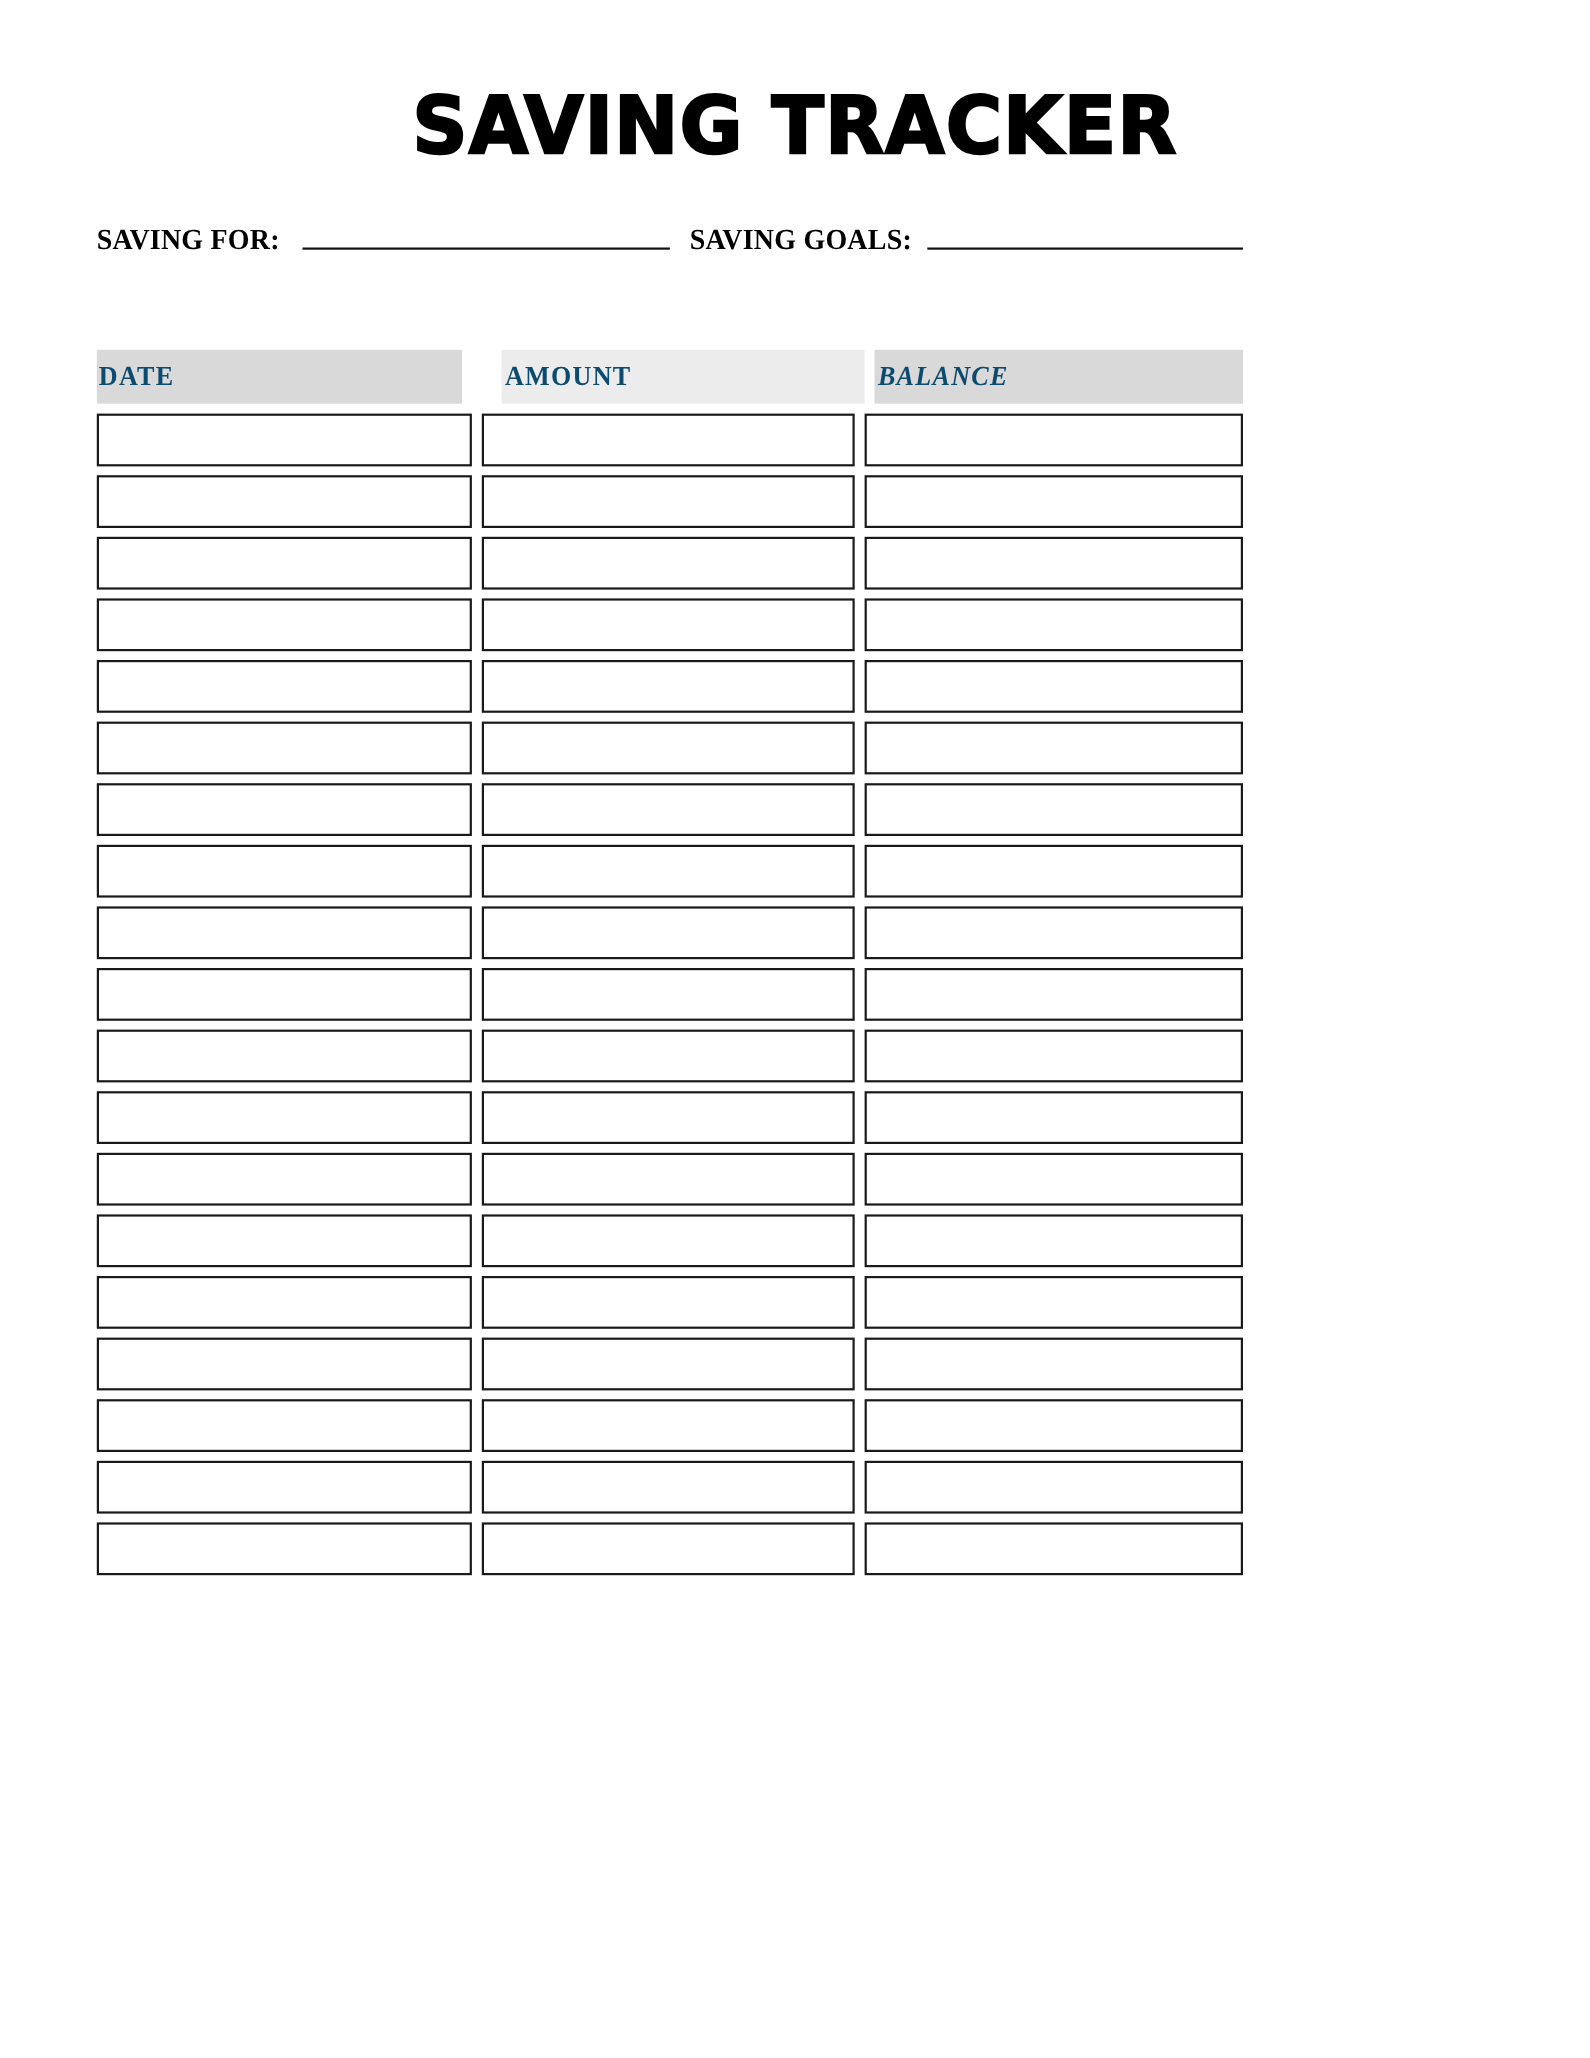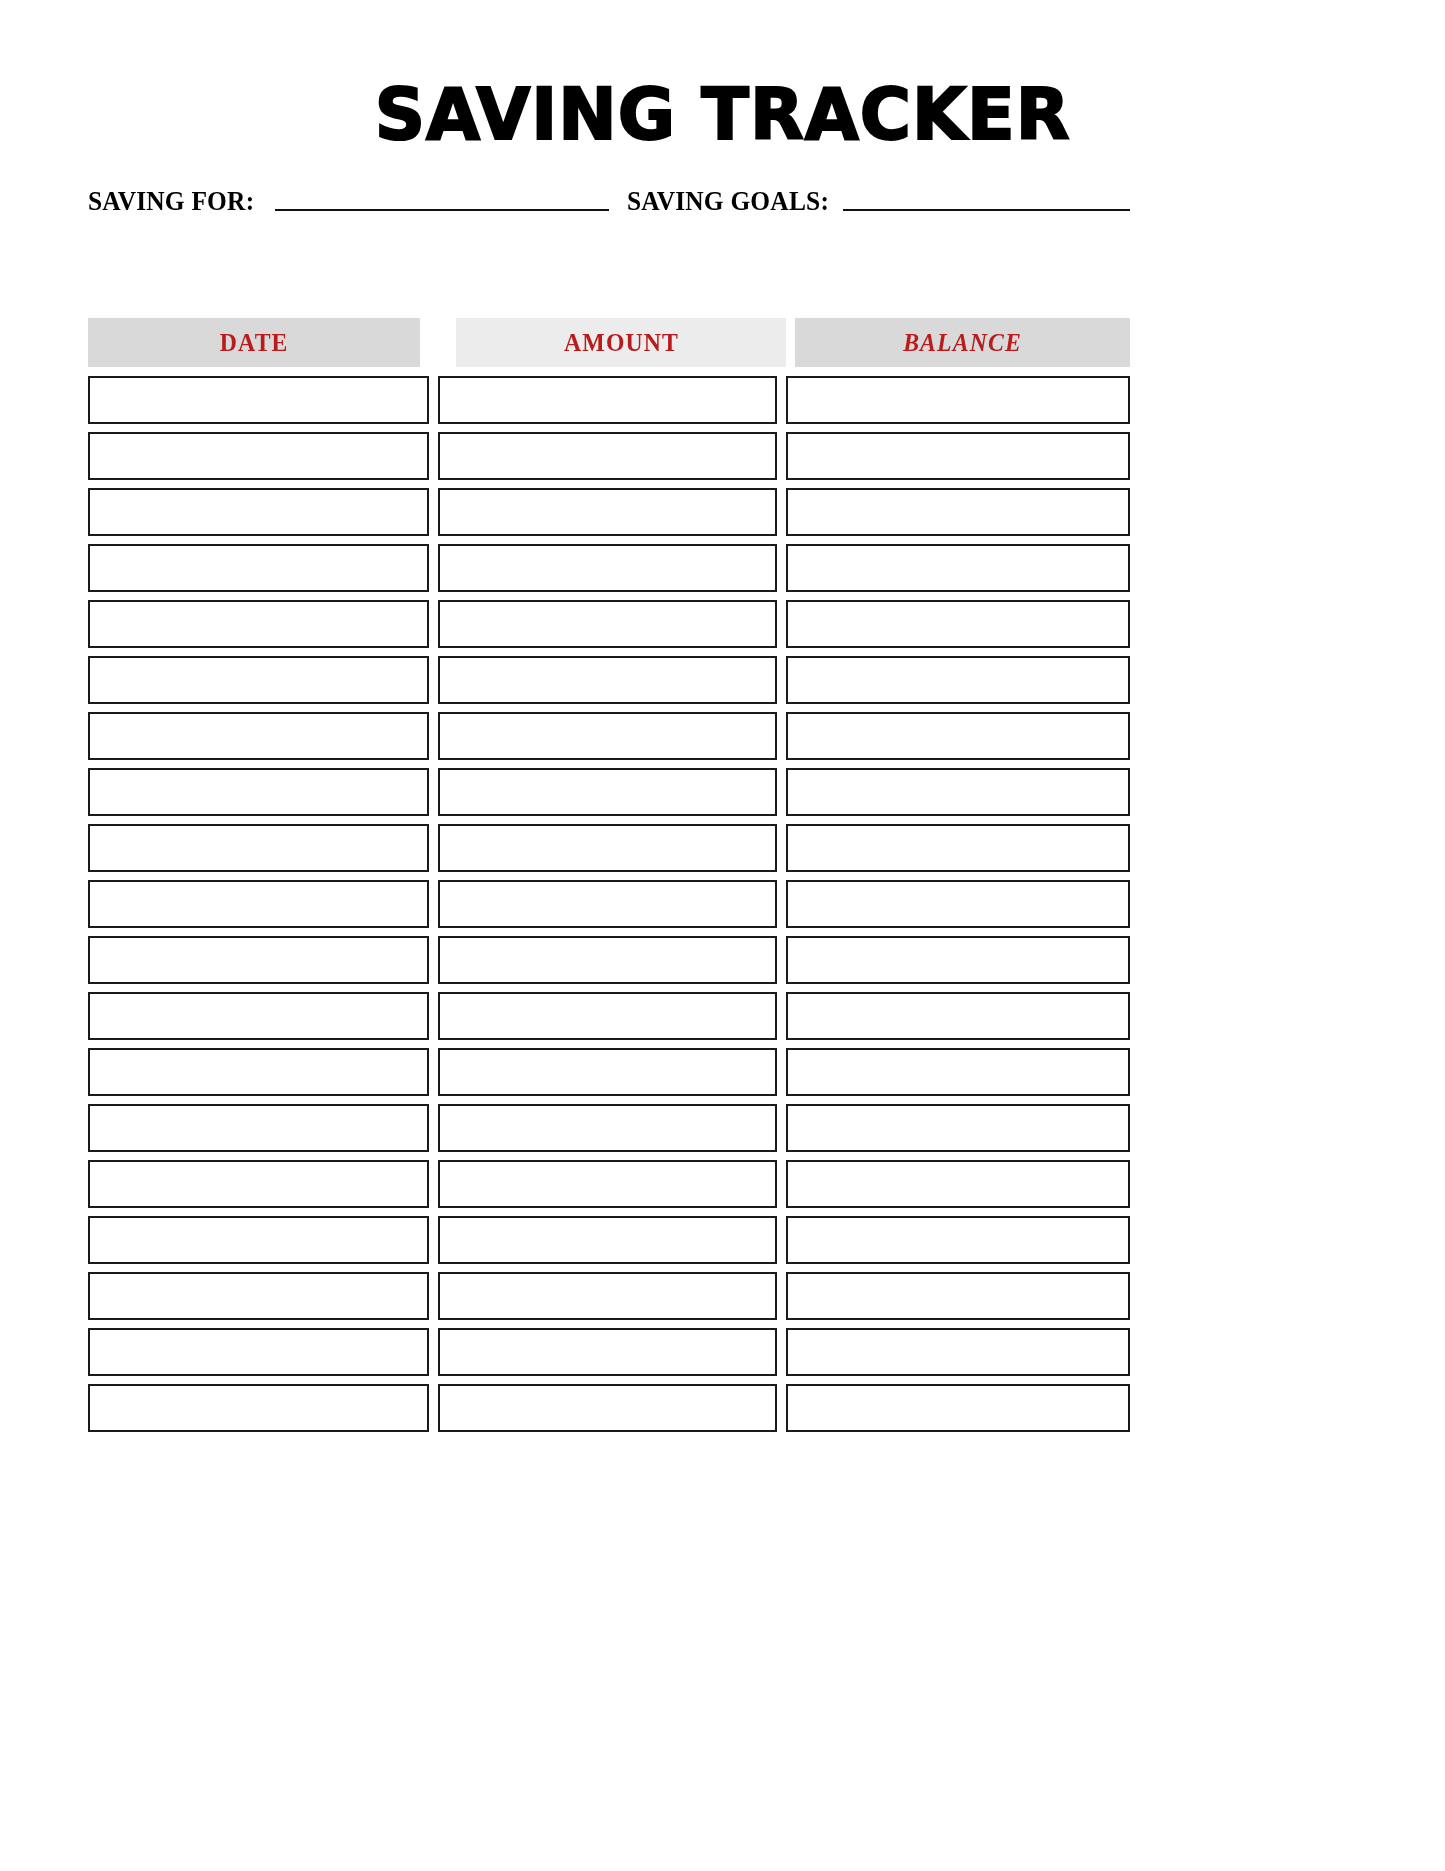--- a/index.html
+++ b/index.html
@@ -47,21 +47,21 @@
 
   
   .form-area {
     position: absolute;
     left: 88px;
     top: 186px;
     width: 1042px;
   }
   .form-row {
     display: flex;
-    align-items: flex-start;
+    align-items: flex-end;
     height: 46px;
     gap: 18px;
   }
   .form-row + .form-row { margin-top: 8px; }
 
   .field {
     display: flex;
     align-items: flex-end;
     box-sizing: border-box;
   }
@@ -96,26 +96,26 @@
     width: 1042px;
   }
 
   .thead {
     display: flex;
     height: 49px;
   }
   .th {
     display: flex;
     align-items: center;
-    justify-content: center;
+    justify-content: flex-start;
     font-family: "Liberation Serif", "DejaVu Serif", serif;
     font-weight: 700;
     font-size: 25px;
     letter-spacing: 1.2px;
-    color: #b91c1c;
+    color: #0c4a6e;
     box-sizing: border-box;
   }
   .th .thtext { transform: scaleX(0.95); display:inline-block; }
 
   .col-date    { width: 341px; }
   .col-amount  { width: 339px; margin-left: 27px; }
   .col-balance { width: 344px; }
 
   .sp-a { width: 9px; flex: 0 0 auto; }
   .sp-b { width: 9px; flex: 0 0 auto; }

